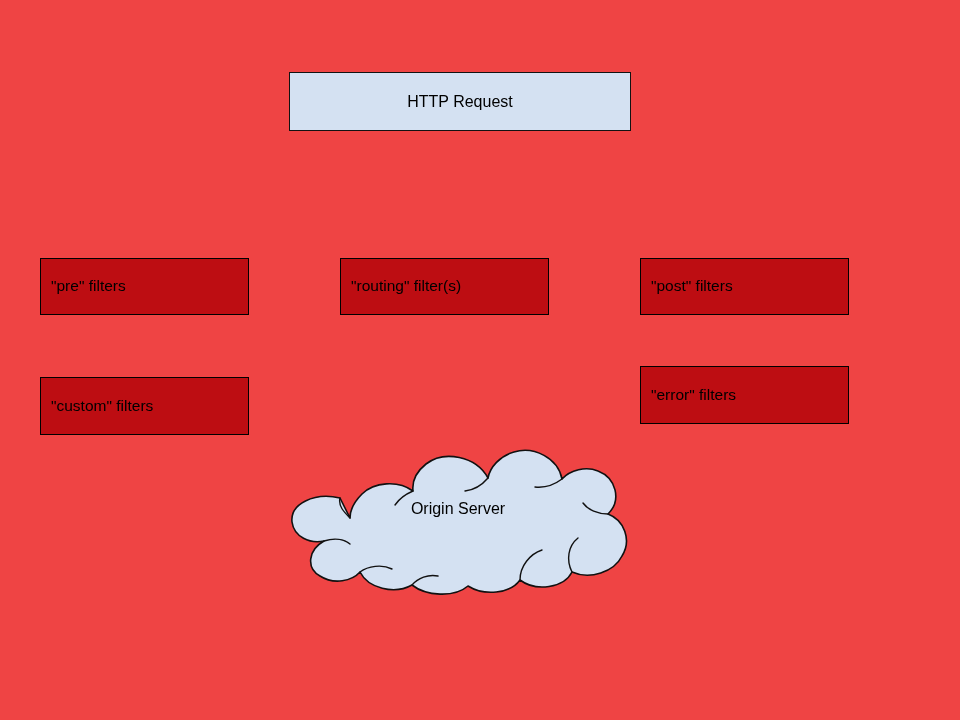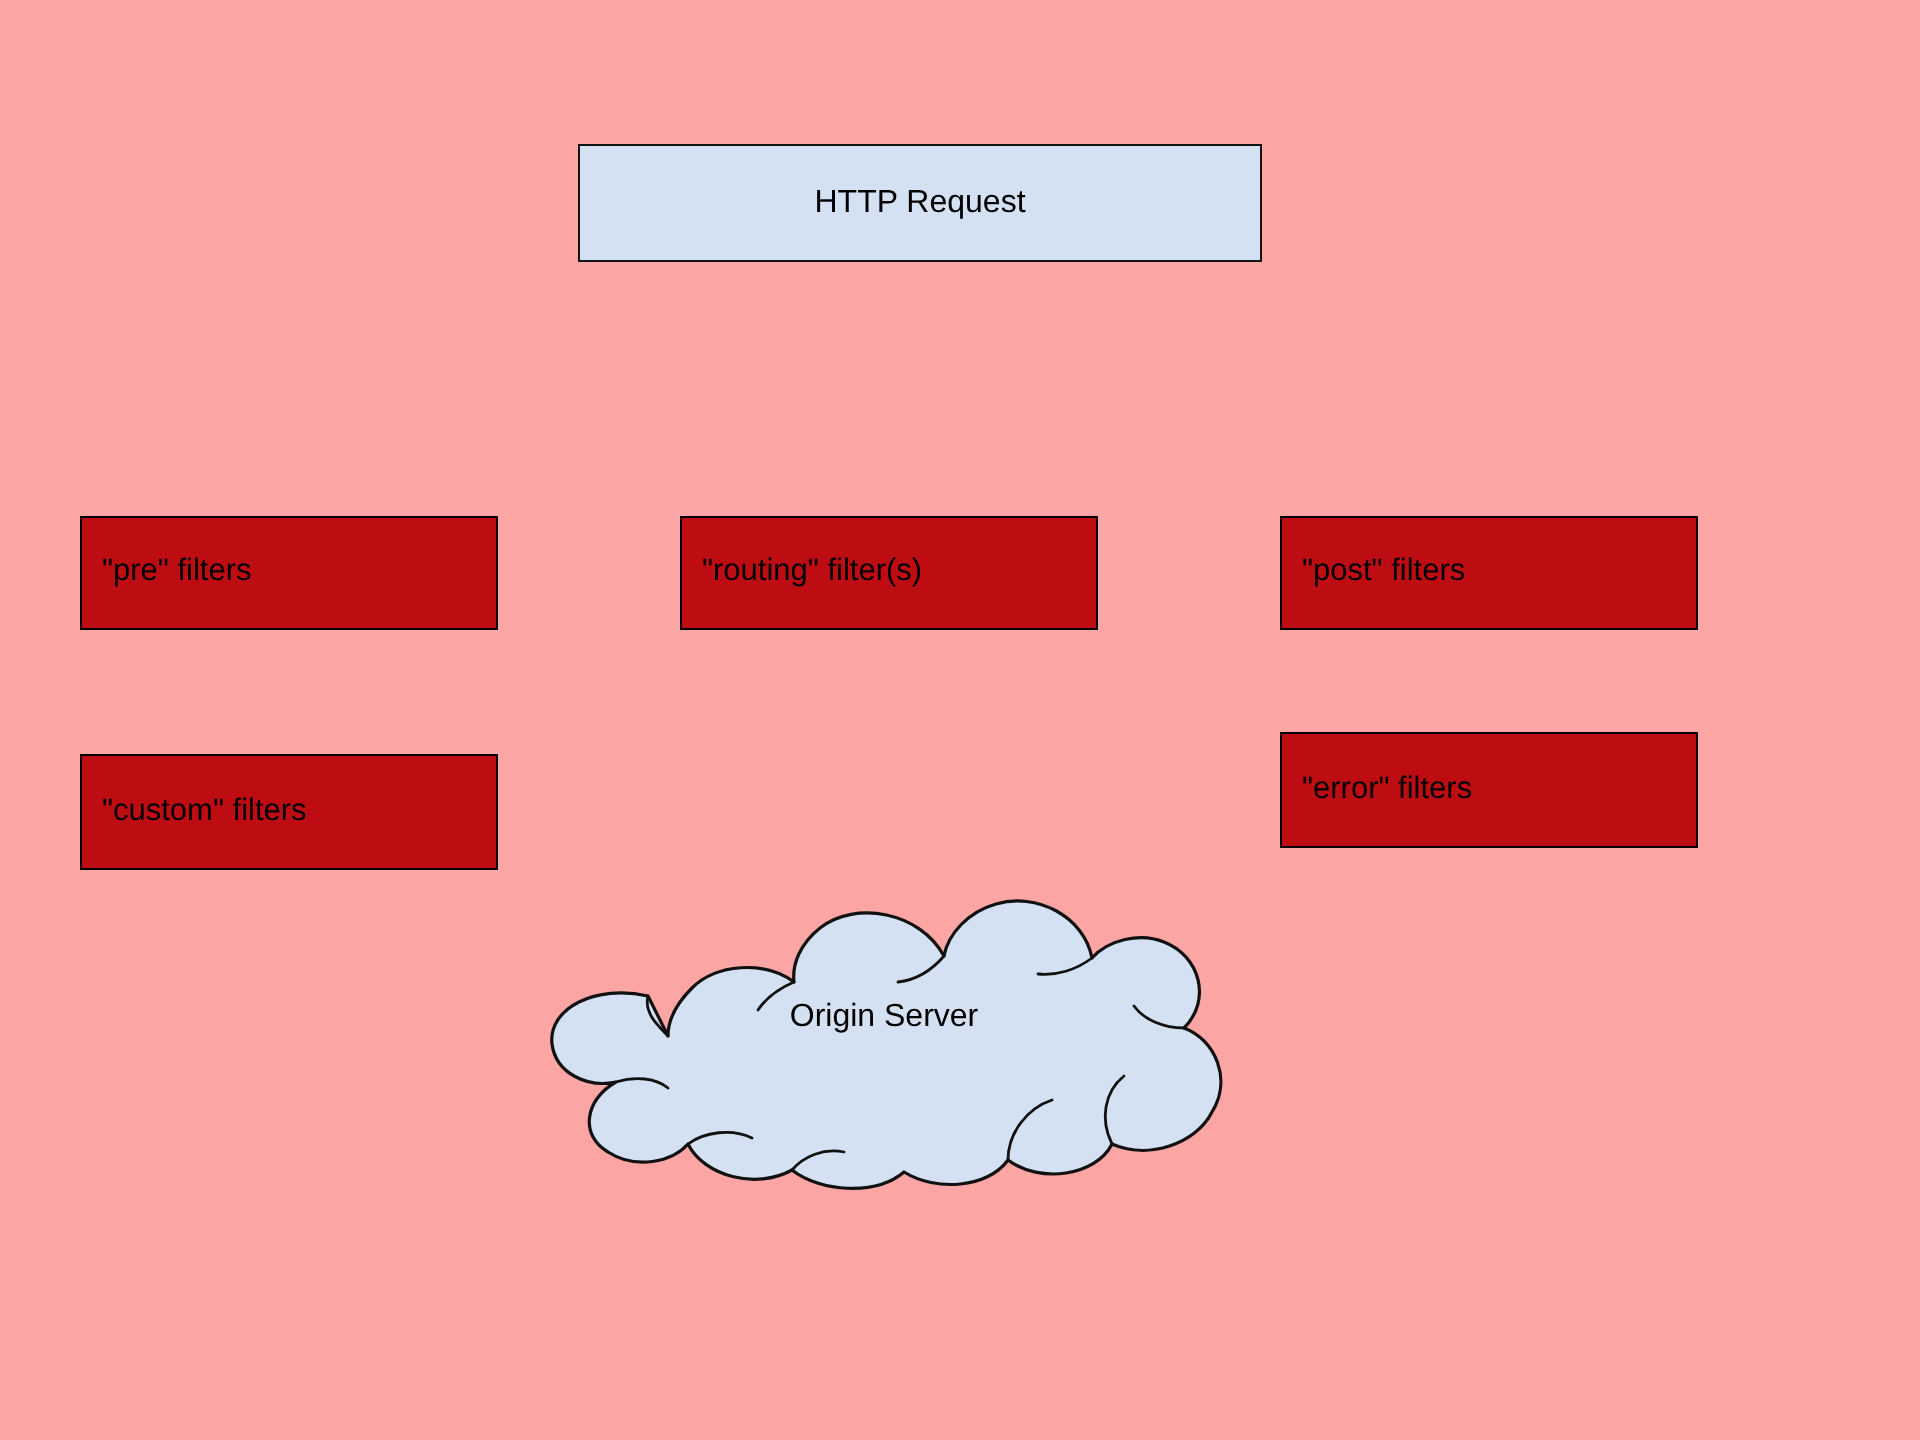--- a/index.html
+++ b/index.html
@@ -4,21 +4,21 @@
 <style>
   html, body {
     margin: 0;
     padding: 0;
     background: #000000;
   }
   #canvas {
     position: relative;
     width: 960px;
     height: 720px;
-    background: #fca5a5;
+    background: #ef4444;
     overflow: hidden;
     font-family: "Liberation Sans", sans-serif;
   }
   .node {
     position: absolute;
     box-sizing: border-box;
     display: flex;
     align-items: center;
   }
   .node-label {
@@ -39,21 +39,21 @@
   
   .box-red {
     background: #bd0d12;
     border: 1px solid #000000;
     justify-content: flex-start;
     padding-left: 10px;
   }
   
   .cloud-wrap {
     position: absolute;
-    left: 270px;
+    left: 286px;
     top: 440px;
     width: 350px;
     height: 144px;
   }
   .cloud-wrap svg {
     display: block;
     width: 100%;
     height: 100%;
     overflow: visible;
   }

